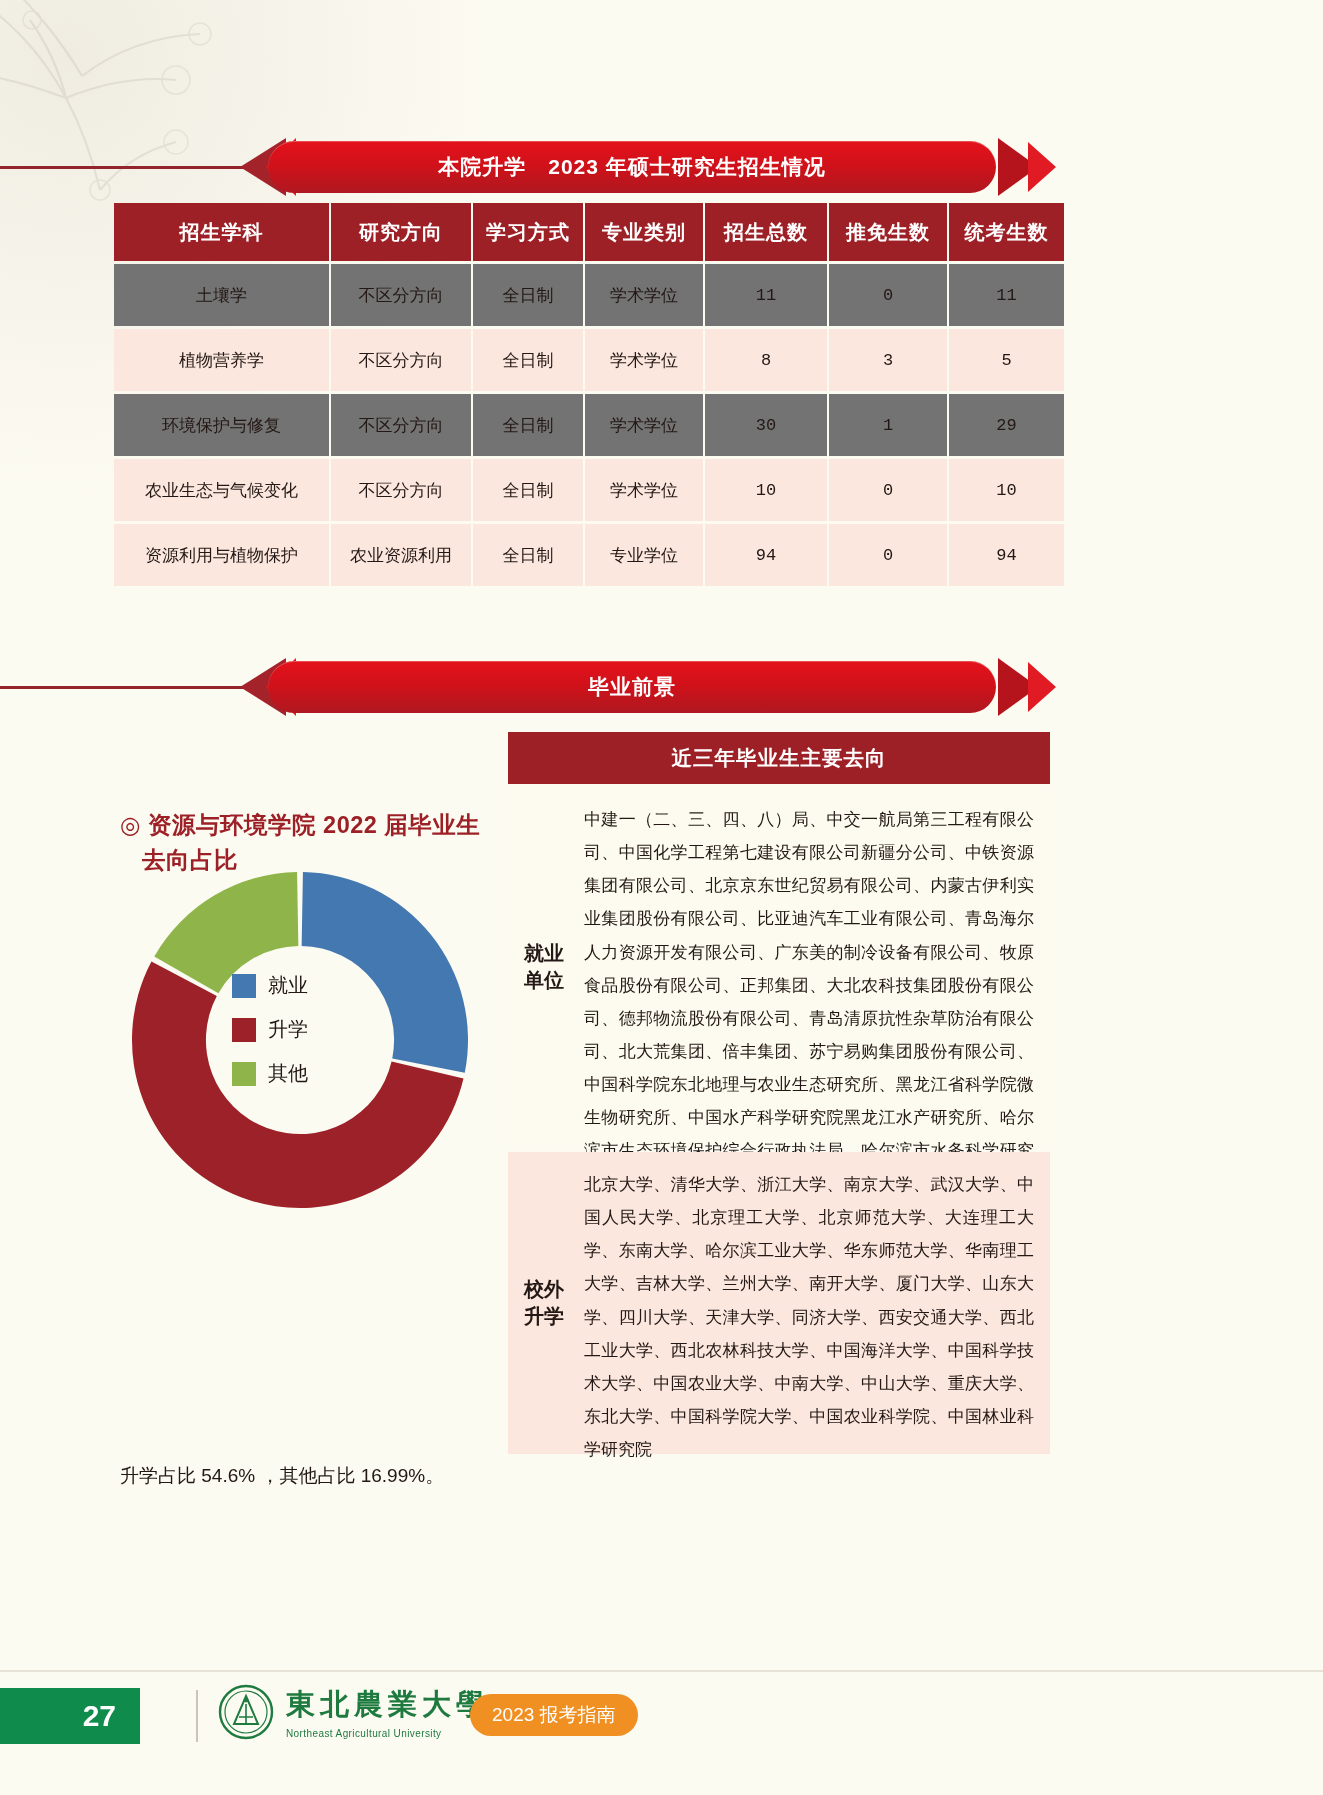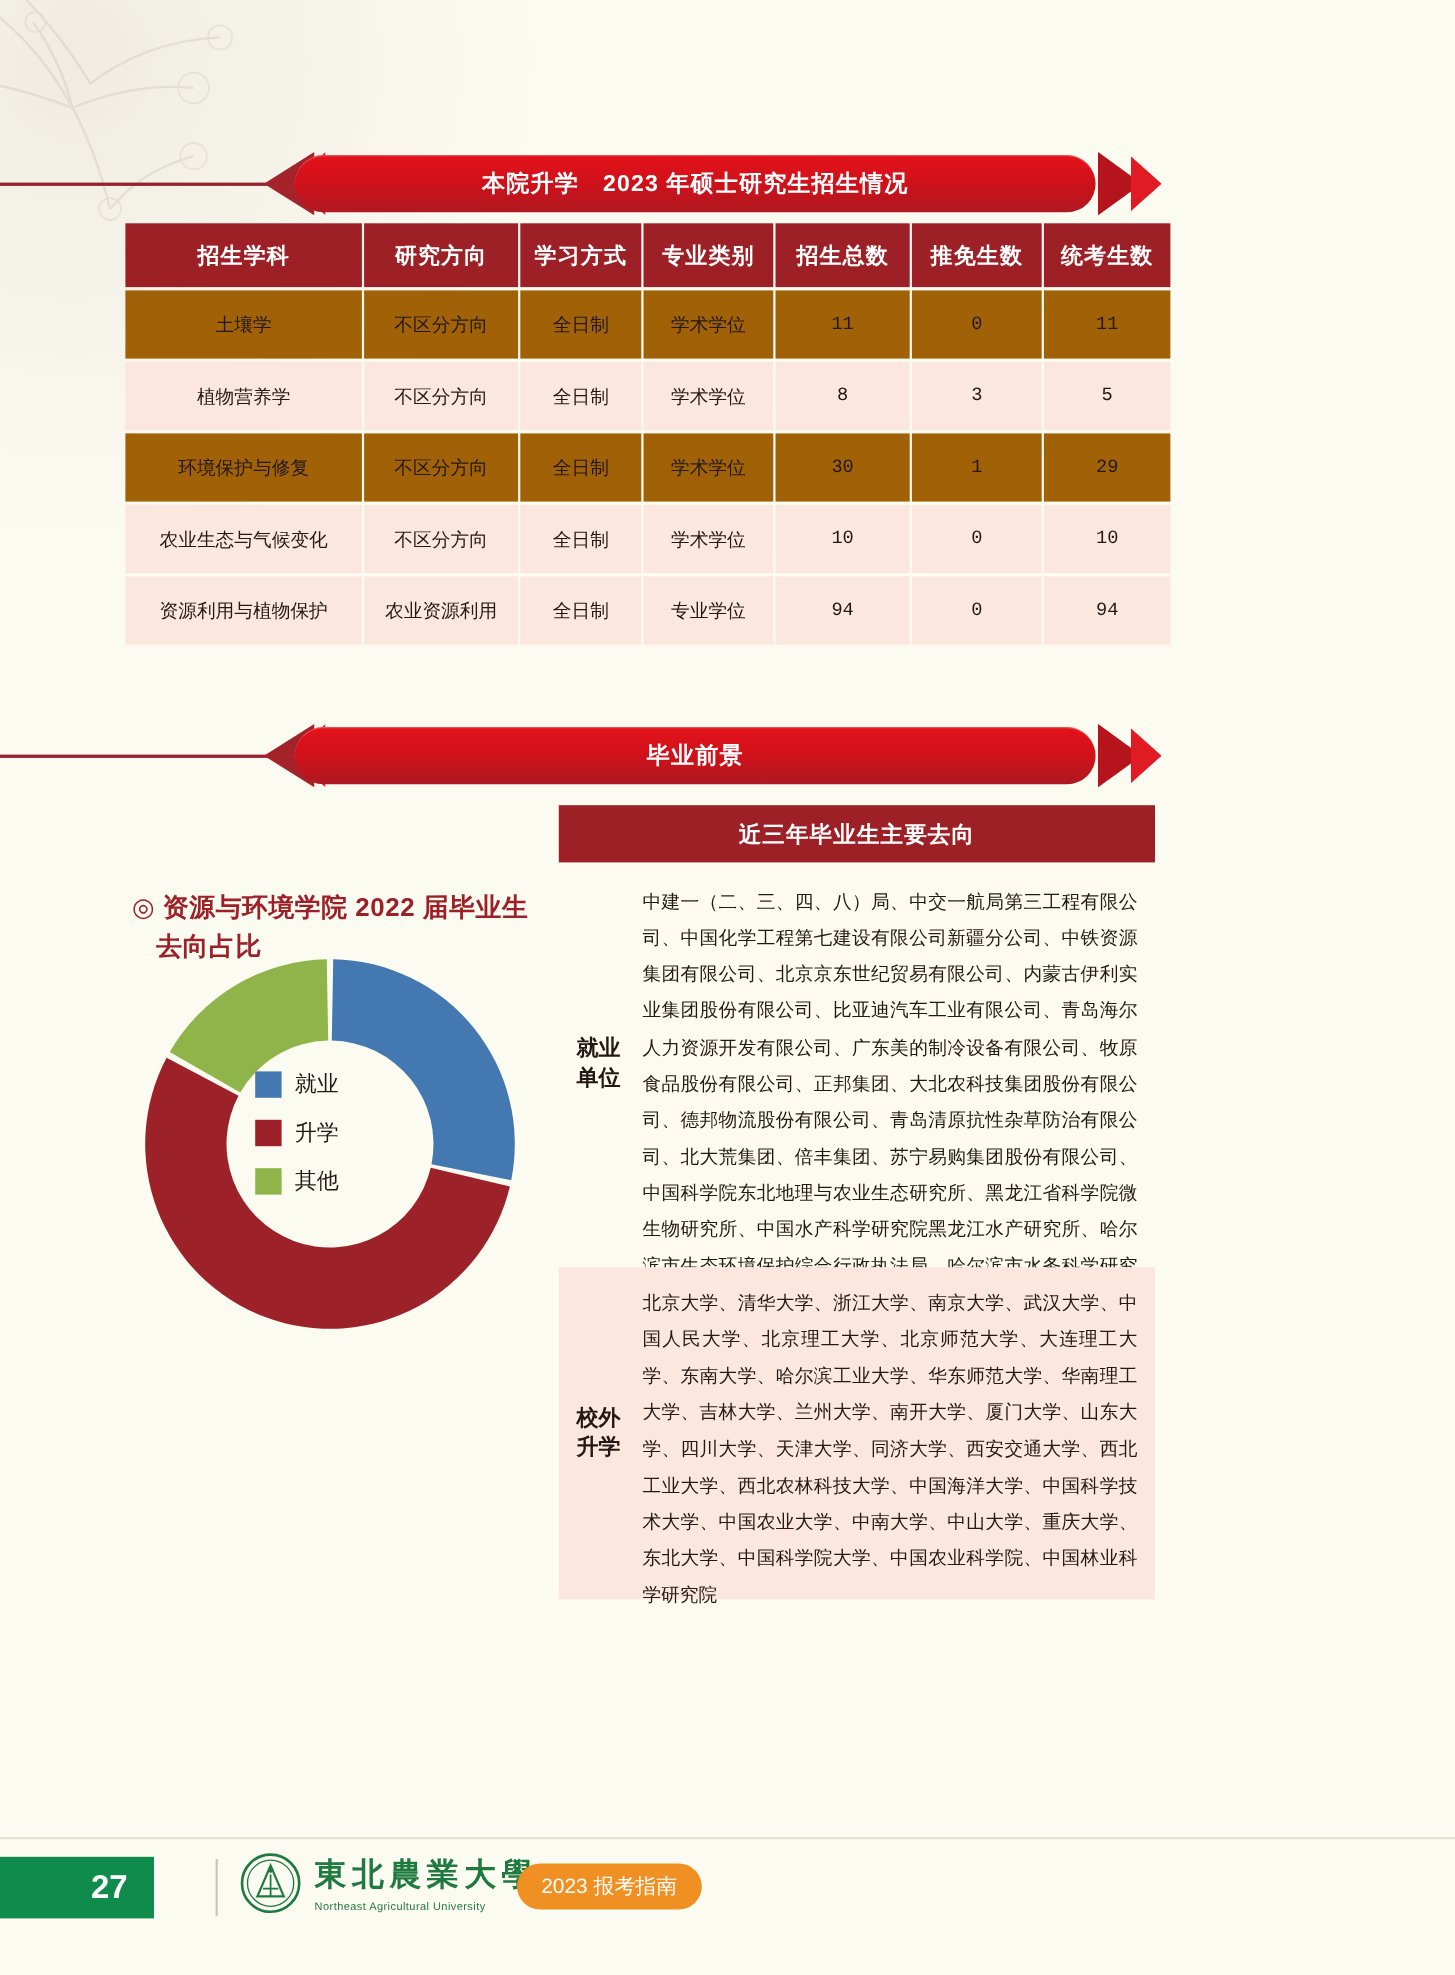--- a/index.html
+++ b/index.html
@@ -61,21 +61,21 @@
     position:absolute; border-collapse:separate; border-spacing:2px 3px;
     table-layout:fixed;
   }
   .tbl th{
     background:#9C2026; color:#fff; font-weight:bold; font-size:20px;
     height:58px; text-align:center; letter-spacing:1px;
   }
   .tbl td{
     height:62px; text-align:center; font-size:17px; color:#231815;
   }
-  .tbl tr.odd td{ background:#a16207; }
+  .tbl tr.odd td{ background:#737373; }
   .tbl tr.even td{ background:#FBE7DE; }
 
   
   .chart-title{
     position:absolute; font-size:23.5px; font-weight:bold; color:#9C2026;
     line-height:1.5; letter-spacing:.5px;
   }
   .chart-title .l2{ display:block; padding-left:22px; }
 
   .legend{
@@ -261,20 +261,21 @@
     <span class="legend-sw" id="sw1" style="background: rgb(156, 33, 40);"></span>
     <span class="legend-lb">升学</span>
   </div>
   <div class="legend-row">
     <span class="legend-sw" id="sw2" style="background: rgb(143, 181, 74);"></span>
     <span class="legend-lb">其他</span>
   </div>
 </div>
 
 <div class="summary" style="left:120px;top:1458px;width:400px;">
+  <div>升学占比 54.6% ，其他占比 16.99%。</div>
 </div>
 
 <div class="rp-head" style="left:508px;top:732px;width:542px;height:52px;">近三年毕业生主要去向</div>
 
 <div class="rp-block rp-a" style="left:508px;top:787px;width:542px;height:360px;">
   <div class="rp-label" id="lb0">就业<br>单位</div>
   <div class="rp-text">中建一（二、三、四、八）局、中交一航局第三工程有限公司、中国化学工程第七建设有限公司新疆分公司、中铁资源集团有限公司、北京京东世纪贸易有限公司、内蒙古伊利实业集团股份有限公司、比亚迪汽车工业有限公司、青岛海尔人力资源开发有限公司、广东美的制冷设备有限公司、牧原食品股份有限公司、正邦集团、大北农科技集团股份有限公司、德邦物流股份有限公司、青岛清原抗性杂草防治有限公司、北大荒集团、倍丰集团、苏宁易购集团股份有限公司、中国科学院东北地理与农业生态研究所、黑龙江省科学院微生物研究所、中国水产科学研究院黑龙江水产研究所、哈尔滨市生态环境保护综合行政执法局、哈尔滨市水务科学研究院、黑龙江省气象局、新疆维吾尔自治区气象局、东方电气（天津）风电叶片工程有限公司</div>
 </div>
 
 <div class="rp-block rp-b" style="left:508px;top:1152px;width:542px;height:302px;">

